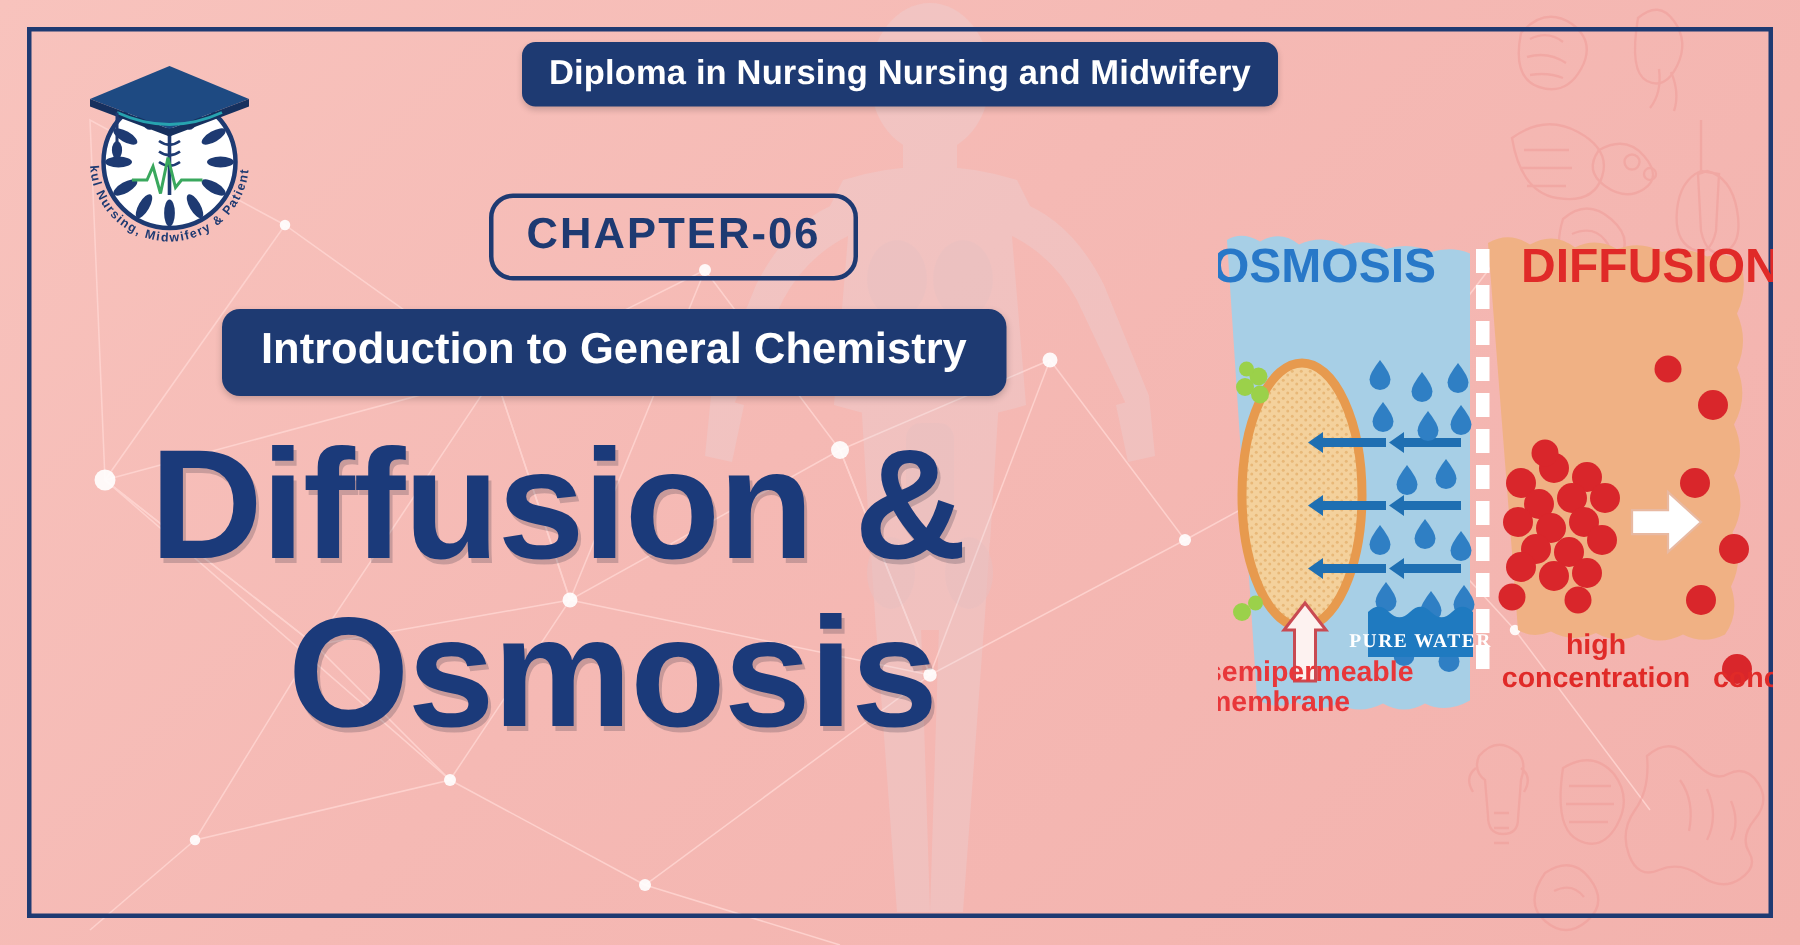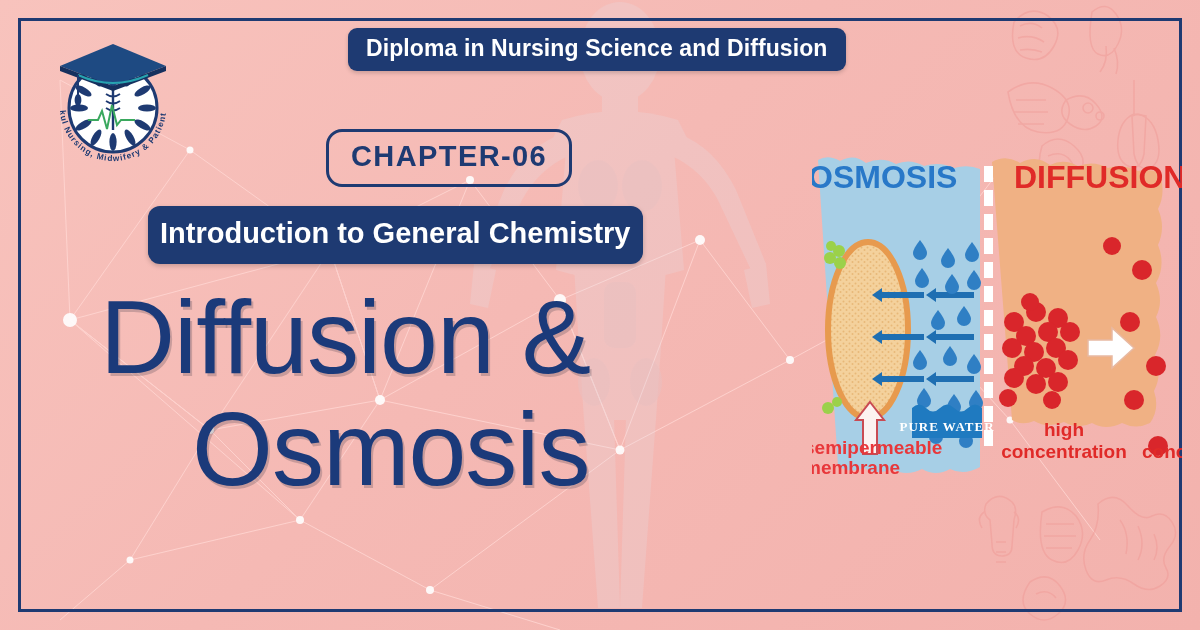--- a/index.html
+++ b/index.html
@@ -67,31 +67,31 @@
     color:#1e3a72;
     letter-spacing:1.4px;
     white-space:nowrap;
   }
 
   
   .sub-pill{
     position:absolute; left:148px; top:206px;
     background:#1e3a72; color:#fff;
     border-radius:12px;
-    padding:11px 12px 14px;
+    padding:11px 26px 14px;
     font-size:29px; font-weight:bold;
     white-space:nowrap;
     box-shadow:0 2px 5px rgba(0,0,0,.2);
   }
 
   
   .headline{
     position:absolute; left:100px; top:288px;
     color:#1b3a7a;
-    font-size:104px; font-weight:normal;
+    font-size:104px; font-weight:bold;
     line-height:.96;
     letter-spacing:-1px;
     text-shadow:2px 3px 0 rgba(40,40,60,.22);
   }
   .headline .l2{ display:block; margin-left:92px; margin-top:12px; }
 
   
   .url{
     position:absolute; left:874px; top:558px;
     color:#1b3a7a;
@@ -246,21 +246,21 @@
       <path d="M30 37 q35 16 70 0" fill="none" stroke="#27a3b0" stroke-width="2"></path>
       <line x1="30" y1="37" x2="30" y2="58" stroke="#1e3a72" stroke-width="2"></line>
       <ellipse cx="30" cy="62" rx="3.4" ry="6" fill="#1e3a72"></ellipse>
     </g>
 
     <text font-size="8.3" font-weight="bold" fill="#1e3a72" font-family="'Liberation Sans',sans-serif" letter-spacing="1">
       <textPath href="#logoArcBot" startOffset="50%" text-anchor="middle">Gurukul Nursing, Midwifery &amp; Patient Care</textPath>
     </text>
   </svg>
 
-  <div class="top-pill">Diploma in Nursing Science and Diffusion</div>
+  <div class="top-pill">Diploma in Nursing Nursing and Midwifery</div>
 
   <div class="chapter-box">CHAPTER-06</div>
 
   <div class="sub-pill">Introduction to General Chemistry</div>
 
   <div class="headline">
     <span>Diffusion &amp;</span>
     <span class="l2">Osmosis</span>
   </div>
 

